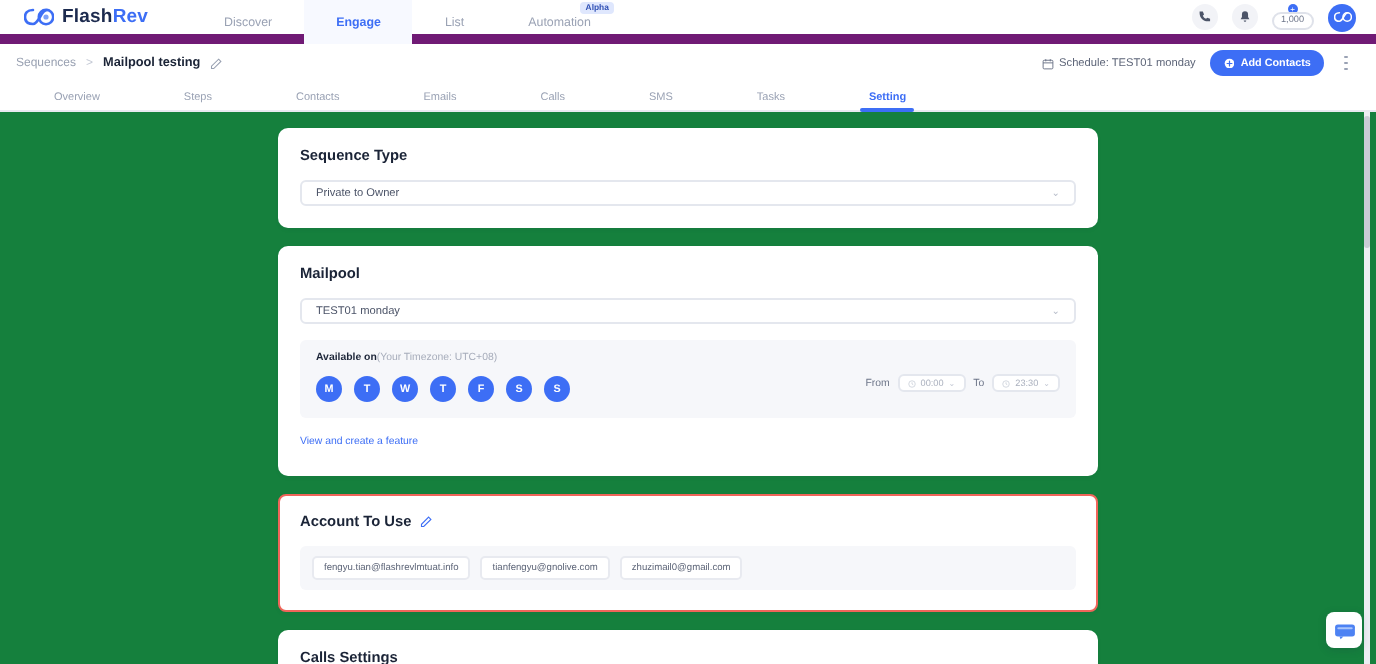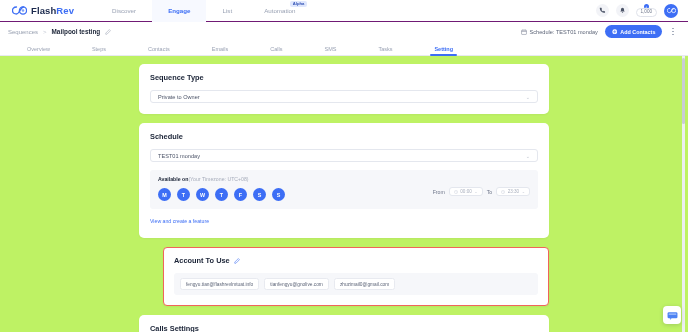--- a/index.html
+++ b/index.html
@@ -6,22 +6,22 @@
   html, body {
     width: 688px; height: 332px;
     font-family: "Liberation Sans", sans-serif;
     background: #f4f5f9;
     overflow: hidden;
   }
   .app { position: relative; width: 688px; height: 332px; display: flex; flex-direction: column; }
 
   
   .topbar {
-    height: 22px; background: #ffffff; display: flex; align-items: center;
-    padding: 0 6px; border-bottom: 1px solid #701a75; flex: none;
+    height: 22px; background: #ffffff; display: flex; 
+    padding: 0 6px; border-bottom: 5px solid #701a75; flex: none;
   }
   .brand { display: flex; align-items: center; gap: 4px; margin-left: 6px; }
   .brand-mark { width: 15px; height: 11px; display: block; }
   .brand-name { font-size: 9.5px; font-weight: bold; letter-spacing: .1px; }
   .brand-name .b1 { color: #1c2a4e; }
   .brand-name .b2 { color: #3d6ef5; }
 
   .topnav { display: flex; align-items: center; gap: 0; margin-left: 22px; height: 22px; }
   .topnav-item {
     position: relative; font-size: 6.2px; color: #9aa2b4; padding: 0 16px;
@@ -82,30 +82,30 @@
     cursor: pointer; position: relative; white-space: nowrap;
   }
   .tab.active { color: #3d6ef5; font-weight: bold; }
   .tab.active::after {
     content: ""; position: absolute; left: -4px; right: -4px; bottom: -1px;
     height: 1.6px; background: #3d6ef5; border-radius: 1px;
   }
 
   
   .content {
-    flex: 1; background: #bef264; overflow: hidden; position: relative;
+    flex: 1; background: #15803d; overflow: hidden; position: relative;
     padding: 8px 0 0 0;
   }
   .col { width: 410px; margin: 0 auto; display: flex; flex-direction: column; gap: 9px; }
 
   .card {
     background: #fff; border-radius: 5px; padding: 9px 11px 11px 11px;
     box-shadow: 0 1px 2px rgba(30,40,70,.05);
   }
-  .card.highlight { border: 1.4px solid #f0655a; border-radius: 4px; padding: 8px 10px 10px 10px; margin-left: 24px; }
+  .card.highlight { border: 1.4px solid #f0655a; border-radius: 4px; padding: 8px 10px 10px 10px; }
   .card-title { font-size: 7.4px; font-weight: bold; color: #1b2437; margin-bottom: 8px; display: flex; align-items: center; gap: 4px; }
 
   .select {
     height: 13px; border: 1px solid #e4e7ee; border-radius: 3px; background: #fff;
     display: flex; align-items: center; padding: 0 7px; font-size: 5.6px; color: #4c5468;
     cursor: pointer; position: relative;
   }
   .select .caret { margin-left: auto; color: #b6bcc9; font-size: 5px; }
 
   .avail-box { background: #f6f7fa; border-radius: 3px; padding: 6px 8px 8px 8px; margin-top: 8px; display: flex; align-items: flex-start; }
@@ -256,21 +256,21 @@
 
       <div class="card">
         <div class="card-title">Sequence Type</div>
         <div class="select">
           <span>Private to Owner</span>
           <span class="caret">⌄</span>
         </div>
       </div>
 
       <div class="card">
-        <div class="card-title">Schedule</div>
+        <div class="card-title">Mailpool</div>
         <div class="select">
           <span>TEST01 monday</span>
           <span class="caret">⌄</span>
         </div>
 
         <div class="avail-box">
           <div class="avail-left">
             <div class="avail-label">
               <span style="color:#1b2437;font-weight:bold">Available on</span><span>(Your Timezone: UTC+08)</span>
             </div>

